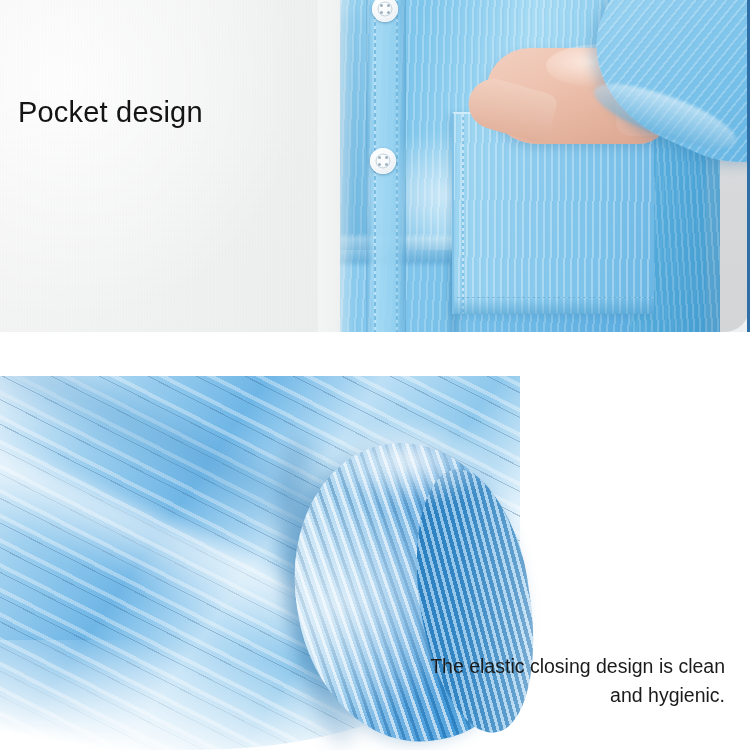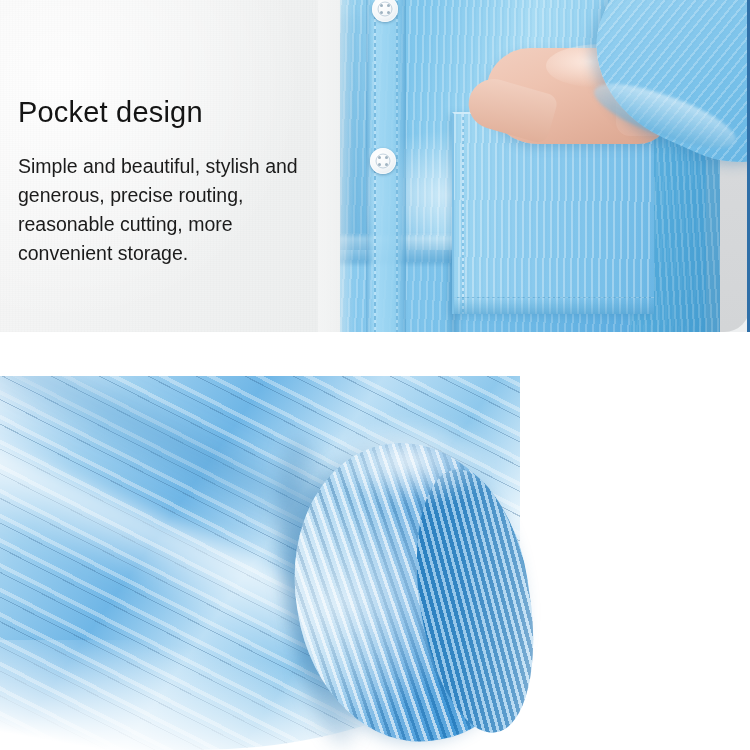--- a/index.html
+++ b/index.html
@@ -260,21 +260,20 @@
       </div>
       <div class="sleeve">
         <div class="sst"></div>
       </div>
       <div class="cuff-edge"></div>
 
       <div class="textpad"></div>
       <div class="pad-fade"></div>
 
       <div class="h-pocket">Pocket design</div>
-      <div class="p-pocket">Simple and beautiful, stylish and generous, precise routing, reasonable cutting, more convenient storage.</div>
     </div>
     <div class="card-border"></div>
   </div>
 
   <div class="panel-bot">
 
     <div class="trouser">
       <div class="tst"></div>
       <div class="tfold2"></div>
       <div class="tfold1"></div>
@@ -285,14 +284,15 @@
     <div class="cuff">
       <div class="ruche"></div>
       <div class="band"></div>
     </div>
     <div class="cuff-lip">
       <div class="lst"></div>
     </div>
     <div class="cuff-hi"></div>
   </div>
 
+  <div class="p-trousers">The elastic closing design is clean and hygienic.</div>
 
 </div>
 
 </body></html>

